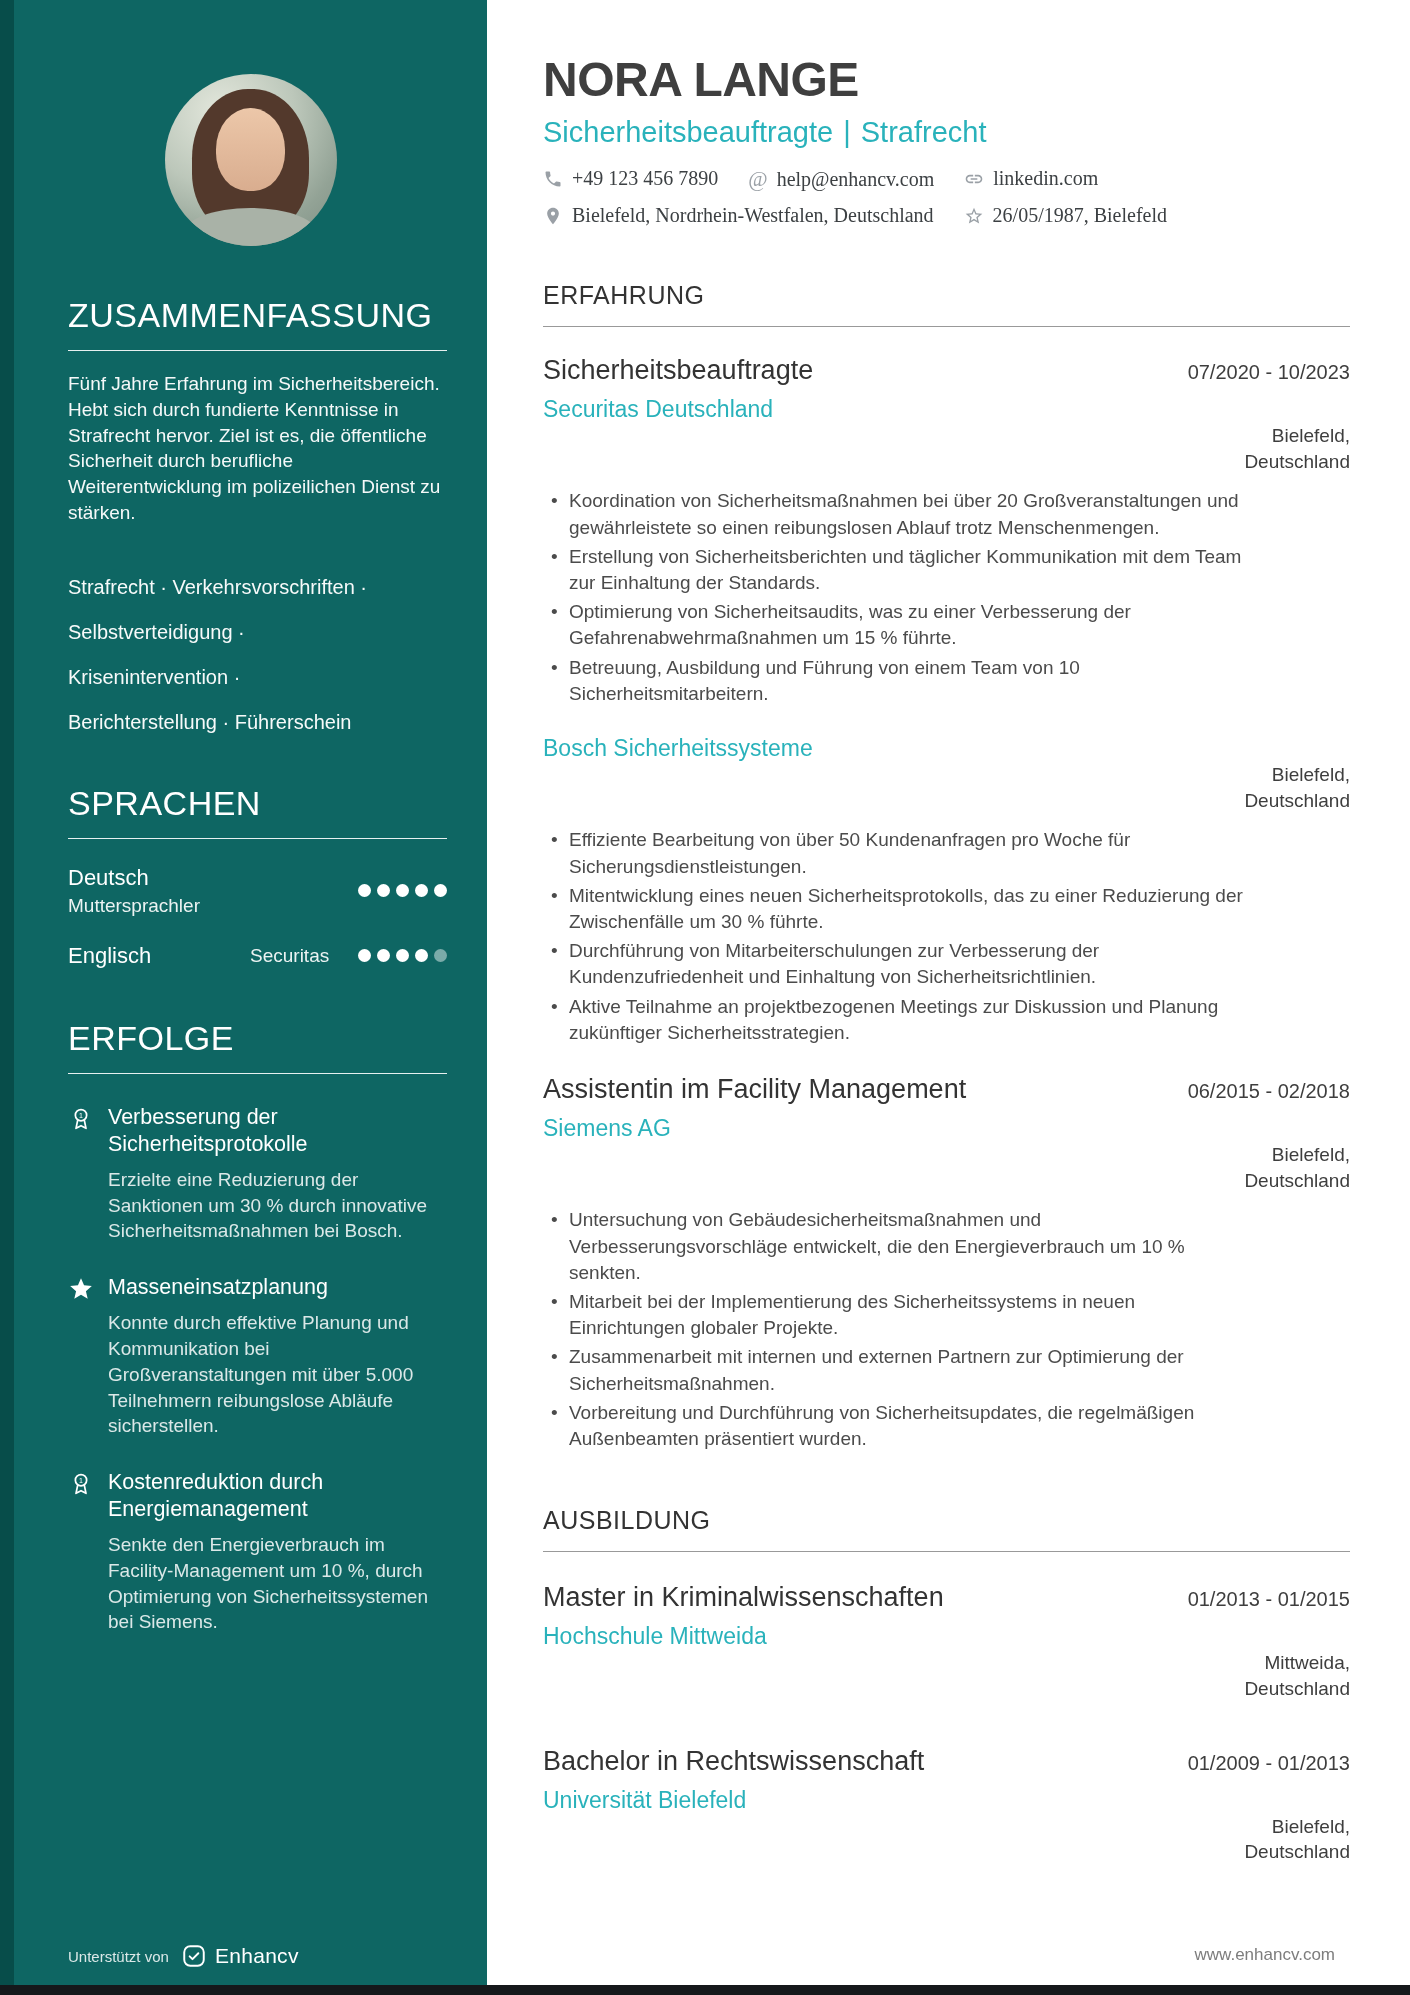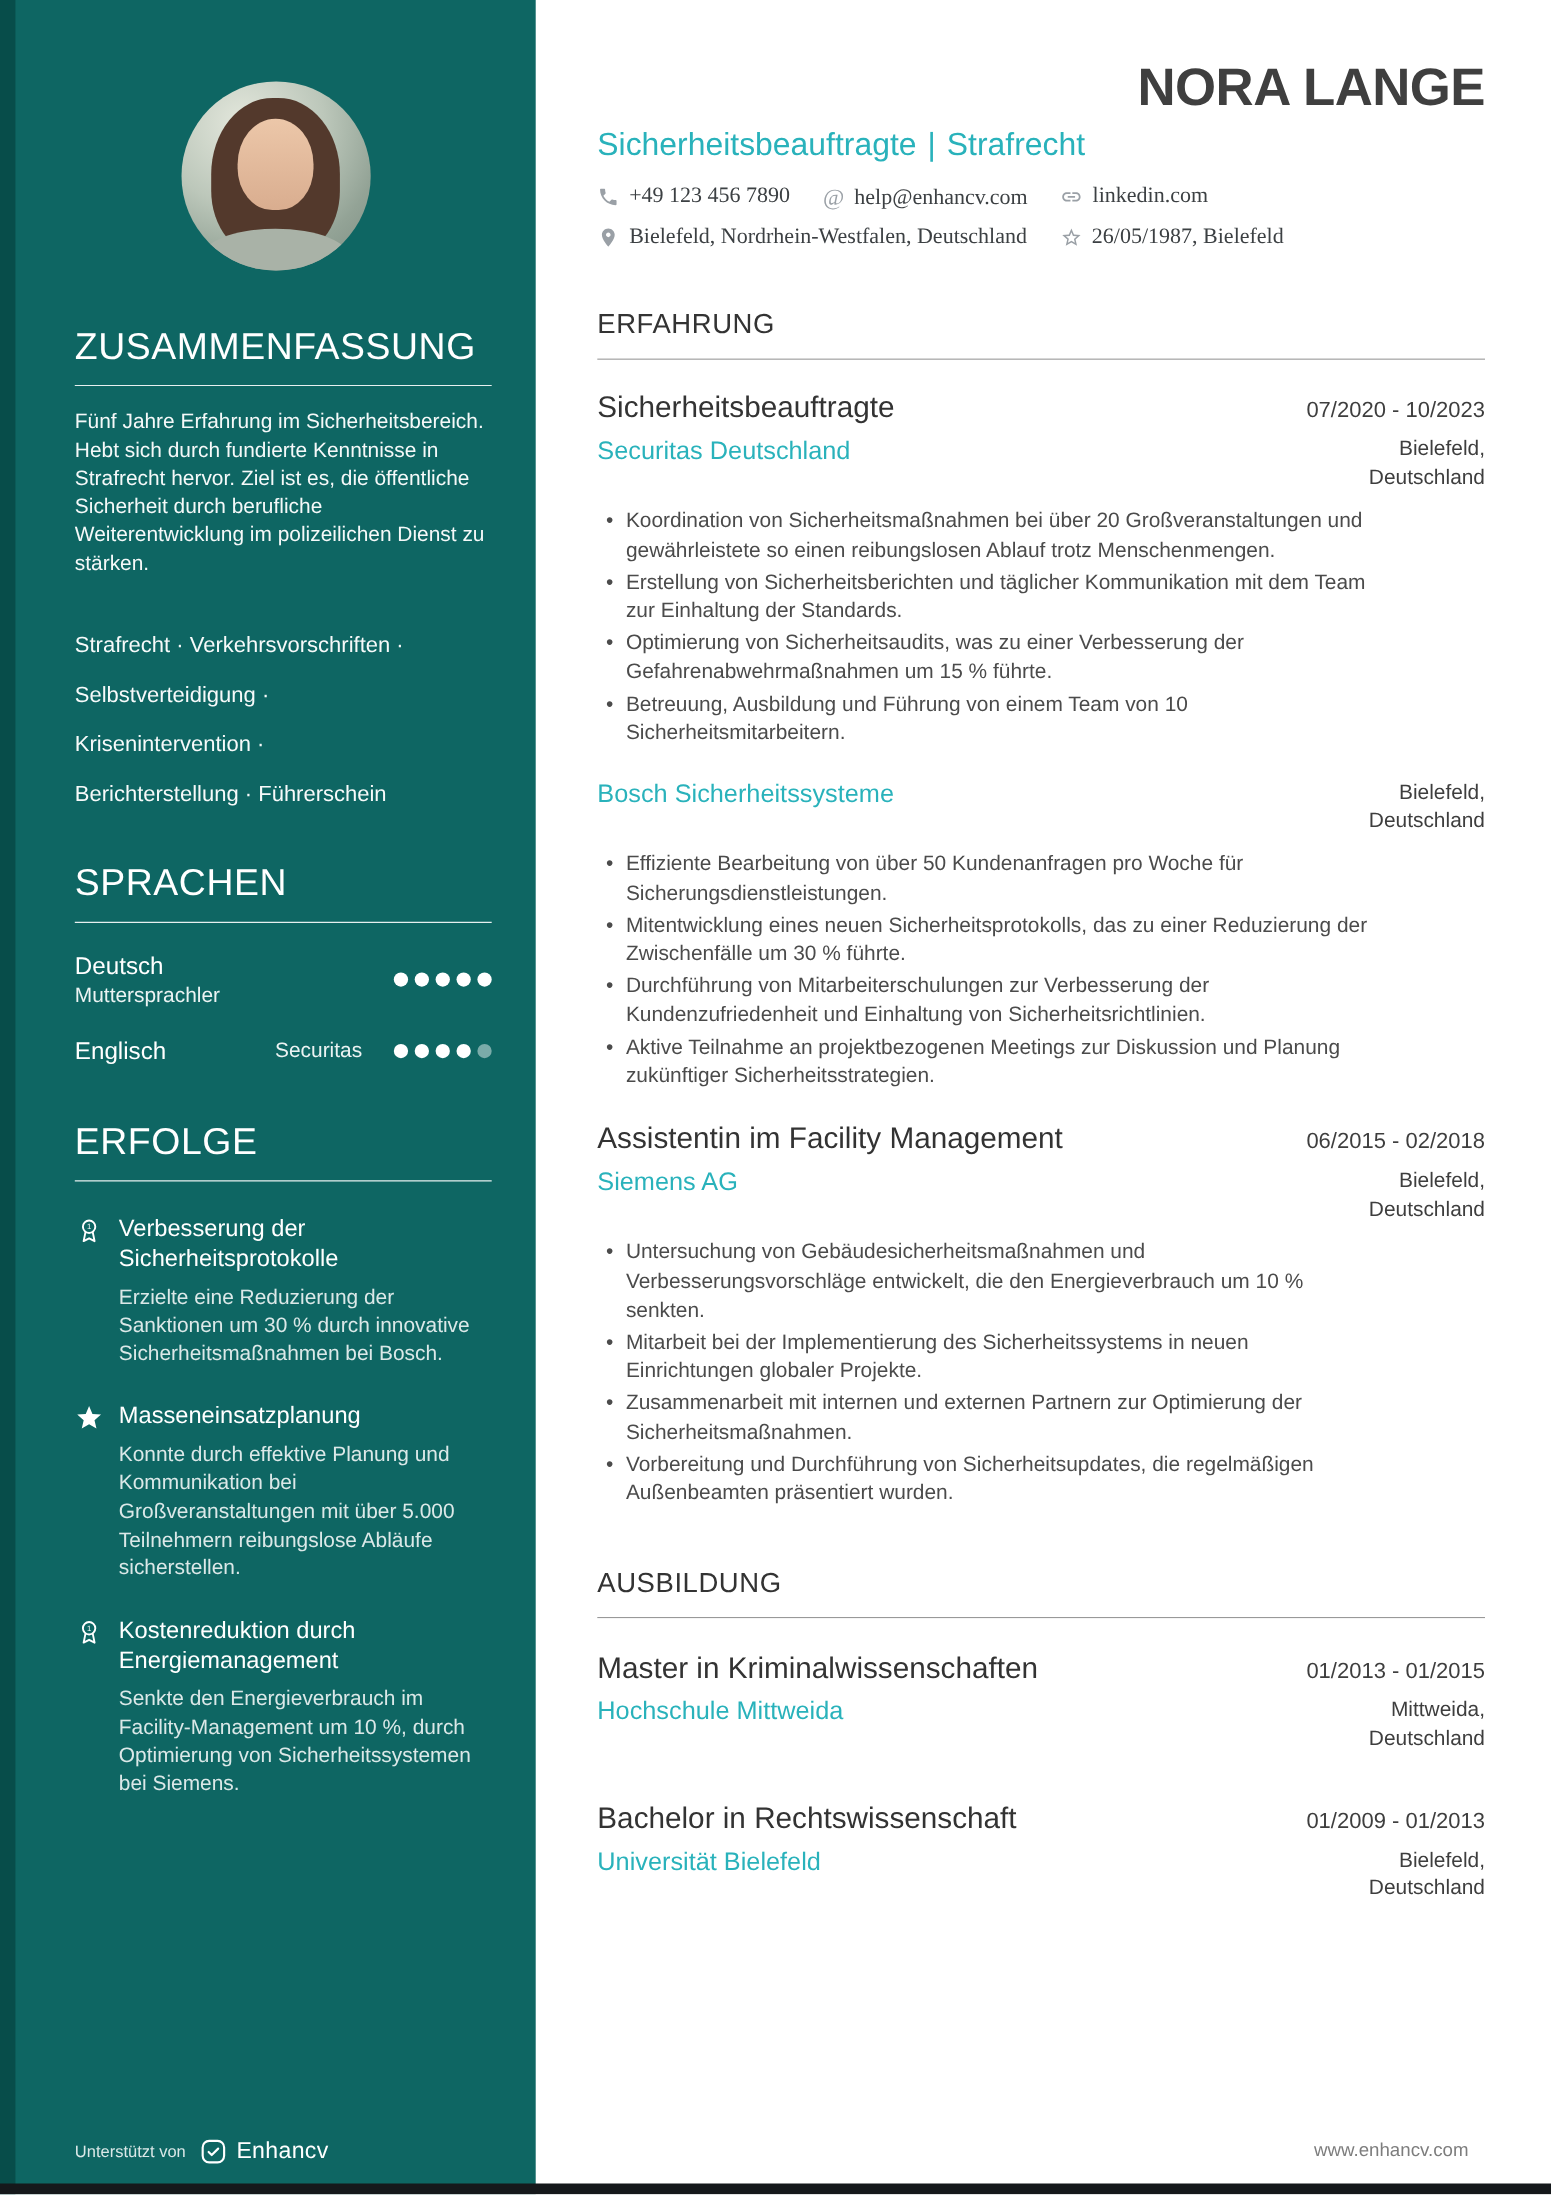--- a/index.html
+++ b/index.html
@@ -46,38 +46,38 @@
   .ach-title{font-size:21.5px;line-height:1.25;font-weight:500;color:#fff;}
   .ach-text{font-size:19px;line-height:1.36;color:rgba(255,255,255,.85);margin-top:9px;}
   .side-footer{
     position:absolute;left:68px;bottom:26px;display:flex;align-items:center;color:#fff;
   }
   .powered{font-size:15px;color:rgba(255,255,255,.85);margin-right:12px;}
   .brand-mark svg{width:26px;height:26px;display:block;}
   .brand-name{font-size:21px;font-weight:500;margin-left:8px;letter-spacing:.3px;}
   
   .main{flex:1;position:relative;padding:52px 60px 0 56px;color:#3c4043;}
-  .name{font-size:48px;font-weight:700;letter-spacing:-.5px;color:#3f3f3f;margin:0;text-align:right;}
+  .name{font-size:48px;font-weight:700;letter-spacing:-.5px;color:#3f3f3f;margin:0;}
   .headline{font-size:29px;color:#29B2BB;margin-top:9px;}
   .headline .sep{margin:0 10px;color:#29B2BB;}
   .contact-row{display:flex;align-items:flex-start;flex-wrap:wrap;margin-top:18px;font-family:Liberation Serif, serif;}
   .contact-item{display:inline-flex;align-items:center;margin-right:30px;font-size:20px;color:#3c4043;}
   .contact-item .cicon{margin-right:9px;display:inline-flex;align-items:center;}
   .cicon svg{width:20px;height:20px;}
   .at-glyph{font-size:21px;color:#9AA0A6;font-weight:400;}
   .msec{margin-top:54px;}
   .msec h2{
     font-size:25px;font-weight:400;letter-spacing:.5px;color:#333;margin:0;
     border-bottom:1px solid #999;padding-bottom:16px;
   }
   .job{margin-top:28px;}
   .row-flex{display:flex;align-items:baseline;justify-content:space-between;}
   .job-title{font-size:27px;font-weight:500;color:#333;margin:0;}
   .job-dates{font-size:20px;color:#3e3e3e;white-space:nowrap;margin-left:20px;}
-  .job-sub{display:flex;justify-content:space-between;margin-top:10px;}
+  .job-sub{display:flex;justify-content:space-between;margin-top:10px;flex-direction:column;}
   .job-company{font-size:23px;font-weight:500;color:#29B2BB;}
   .job-location{font-size:19px;color:#3e3e3e;text-align:right;white-space:pre-line;line-height:1.35;margin-left:20px;}
   .job-bullets{margin:14px 0 0;padding:0;list-style:none;max-width:712px;}
   .job-bullets li{
     font-size:19px;line-height:1.38;color:#4b4b4b;position:relative;padding-left:26px;margin-top:3px;
   }
   .job-bullets li::before{content:"•";position:absolute;left:8px;color:#4b4b4b;}
   .edu{margin-top:30px;}
   .site-footer{position:absolute;right:75px;bottom:30px;font-size:17px;color:#7d7d7d;}
   .bottom-bar{position:absolute;left:0;right:0;bottom:0;height:10px;background:#15181B;}

